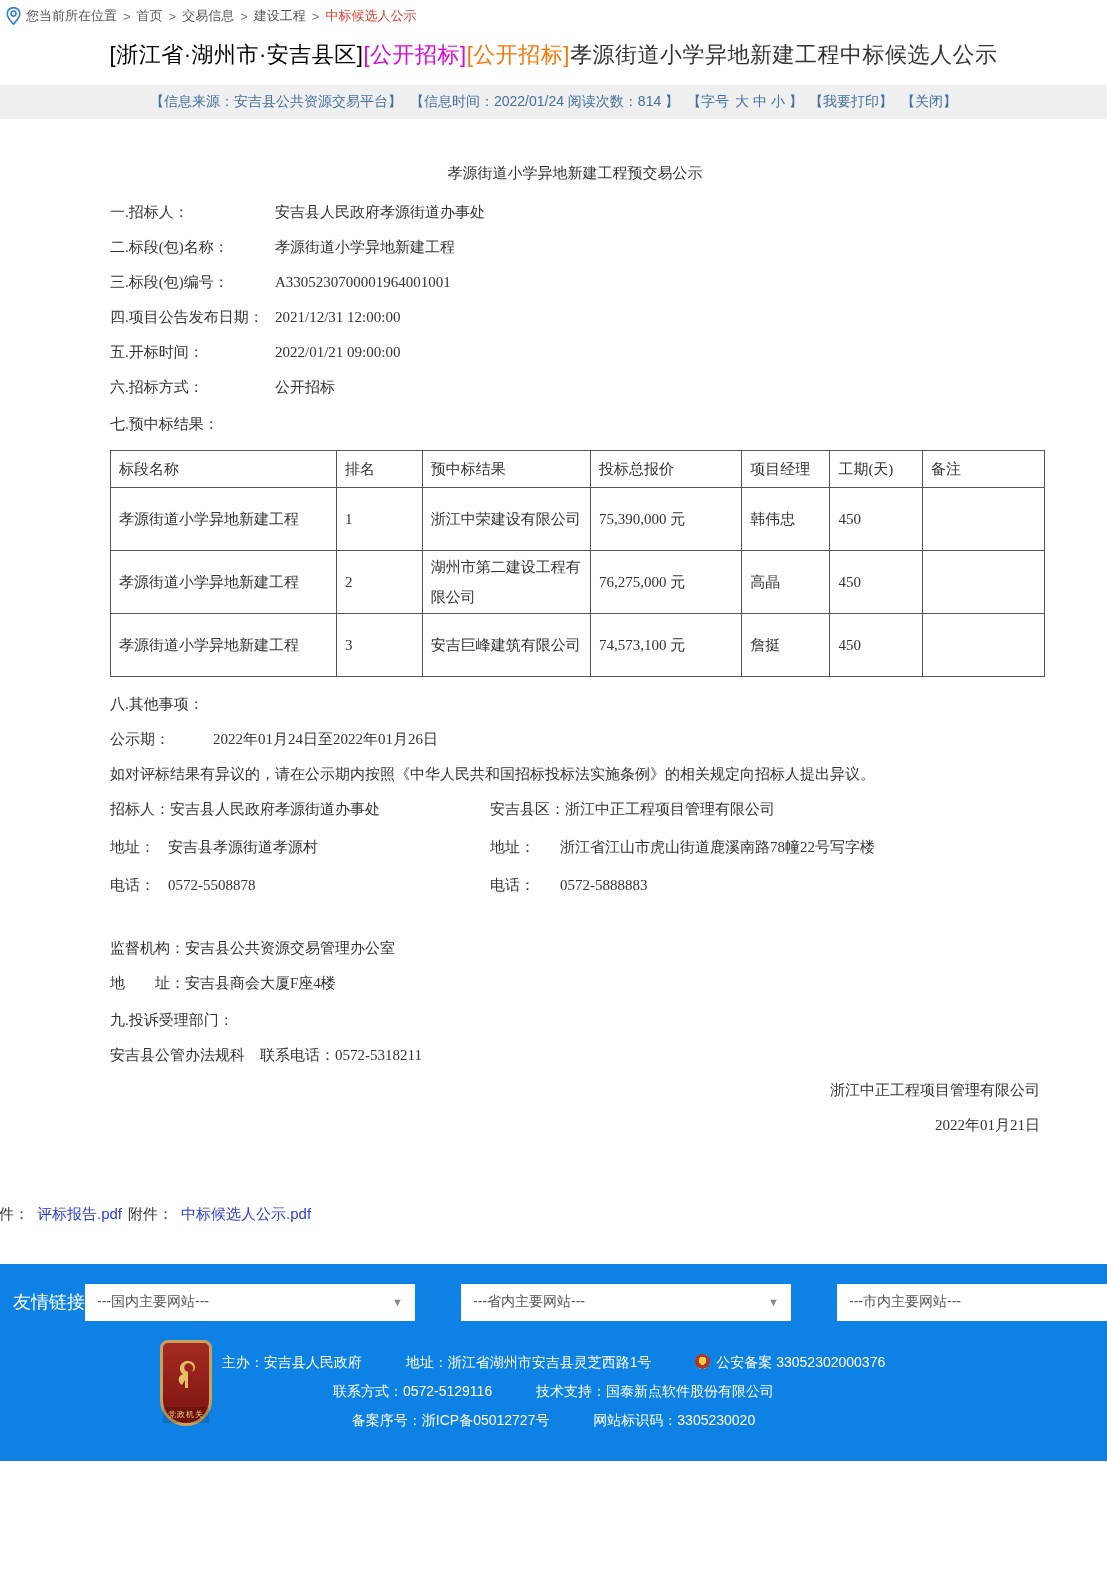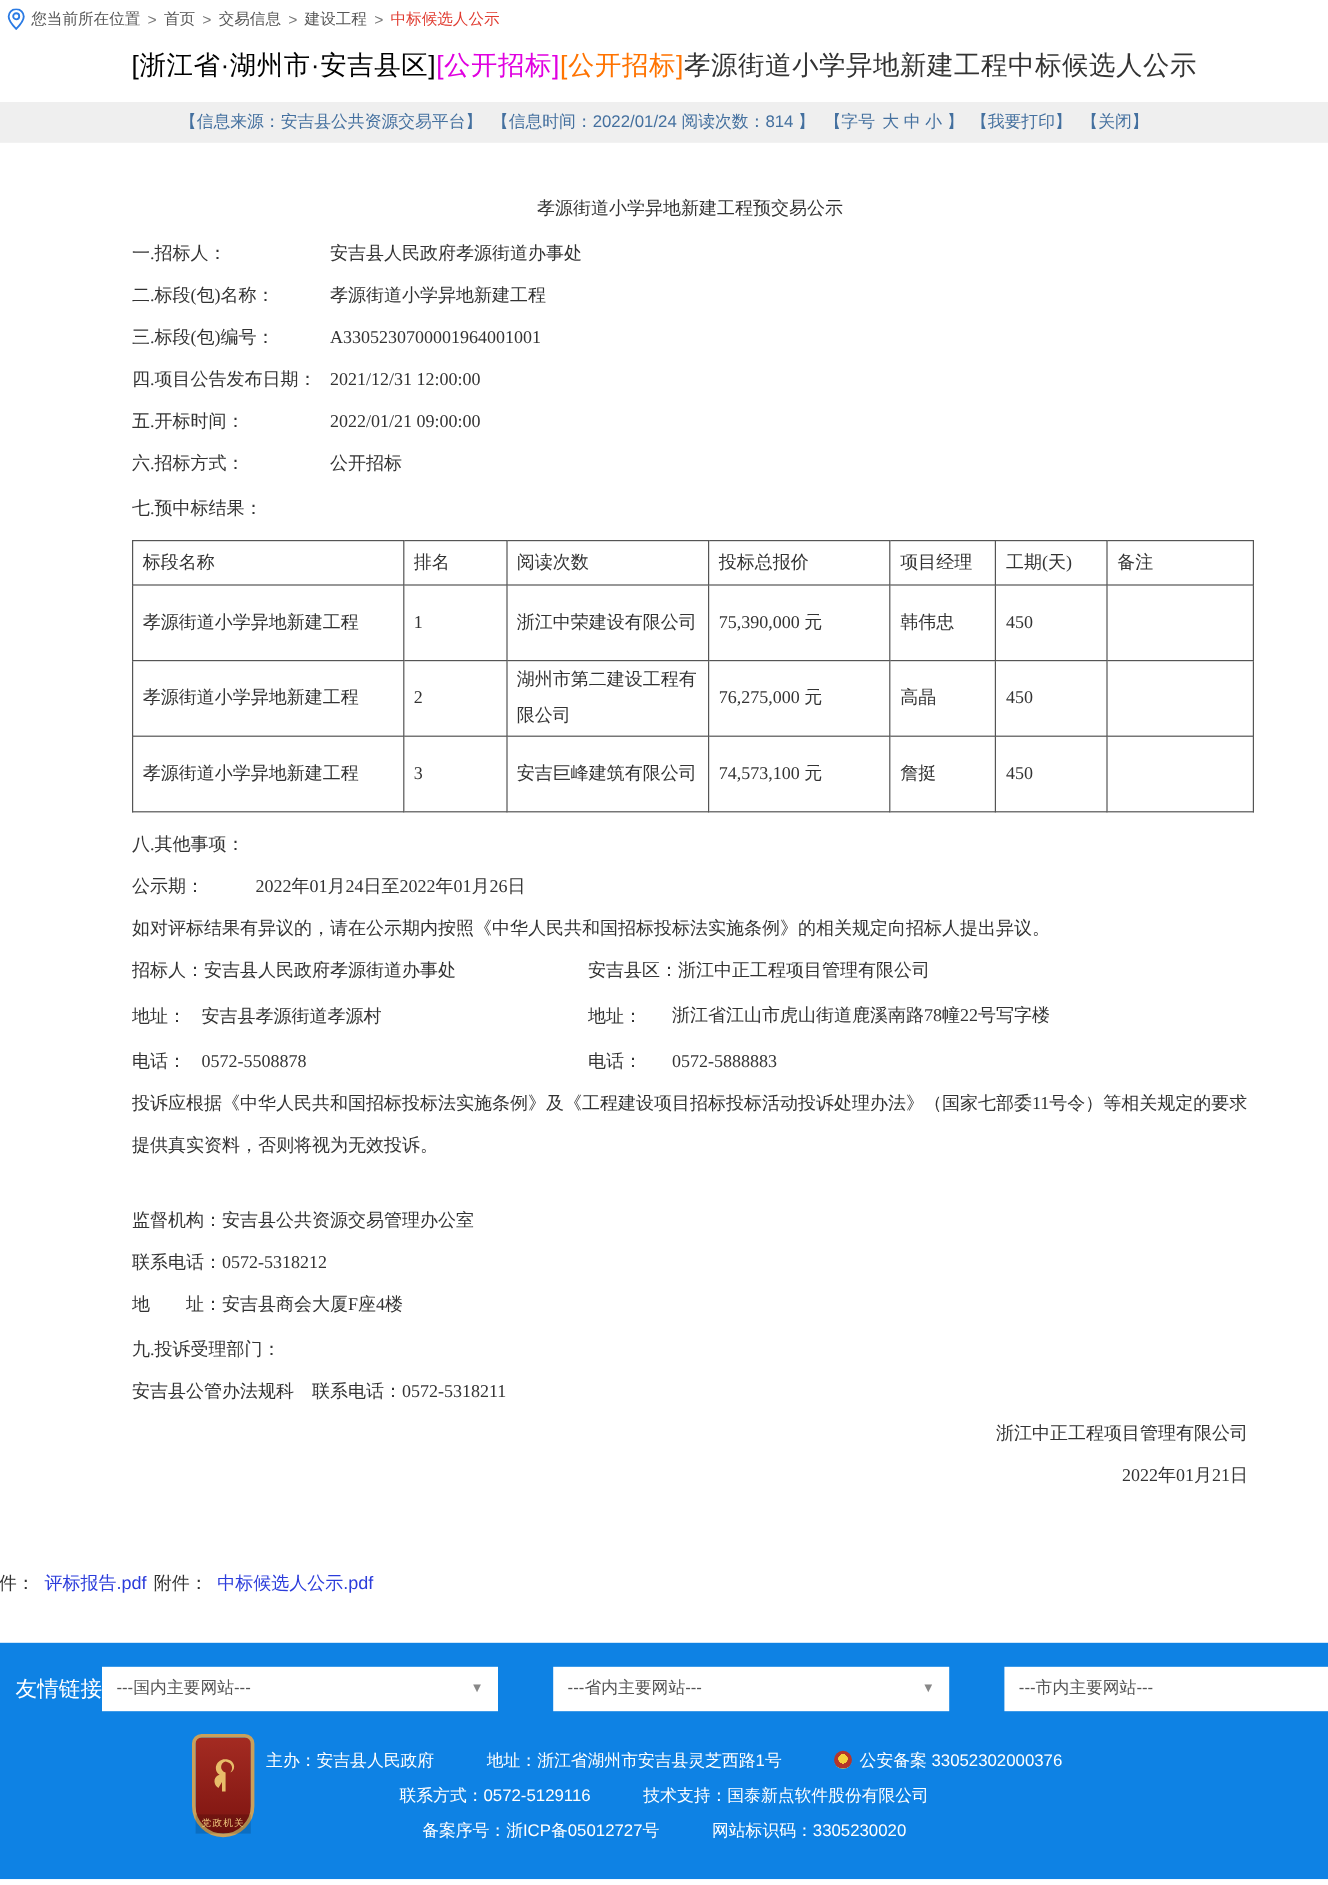--- a/index.html
+++ b/index.html
@@ -178,21 +178,21 @@
         <col class="c2">
         <col class="c3">
         <col class="c4">
         <col class="c5">
         <col class="c6">
     </colgroup>
     <tbody>
         <tr>
       <th>标段名称</th>
       <th>排名</th>
-      <th>阅读次数</th>
+      <th>预中标结果</th>
       <th>投标总报价</th>
       <th>项目经理</th>
       <th>工期(天)</th>
       <th>备注</th>
     </tr>
     <tr>
       <td>孝源街道小学异地新建工程</td>
       <td>1</td>
       <td>浙江中荣建设有限公司</td>
       <td>75,390,000 元</td>
@@ -247,24 +247,22 @@
 
   <div class="contact-row">
     <div class="contact-left">
       <span class="lbl-sm">电话：</span><span>0572-5508878</span>
     </div>
     <div class="contact-right">
       <span class="lbl-sm-r">电话：</span><span>0572-5888883</span>
     </div>
   </div>
 
-  <div class="para">投诉应根据《中华人民共和国招标投标法实施条例》及《工程建设项目招标投标活动投诉处理办法》（国家七部委11号令）等相关规定的要求提供真实资料，否则将视为无效投诉。</div>
 
   <div class="para gap-top">监督机构：安吉县公共资源交易管理办公室</div>
-  <div class="para">联系电话：0572-5318212</div>
   <div class="para">地　　址：安吉县商会大厦F座4楼</div>
 
   <div class="sec-line">九.投诉受理部门：</div>
   <div class="para">安吉县公管办法规科　联系电话：0572-5318211</div>
 
   <div class="sign">浙江中正工程项目管理有限公司</div>
   <div class="sign">2022年01月21日</div>
 </div>
 
 <div class="attachments">

